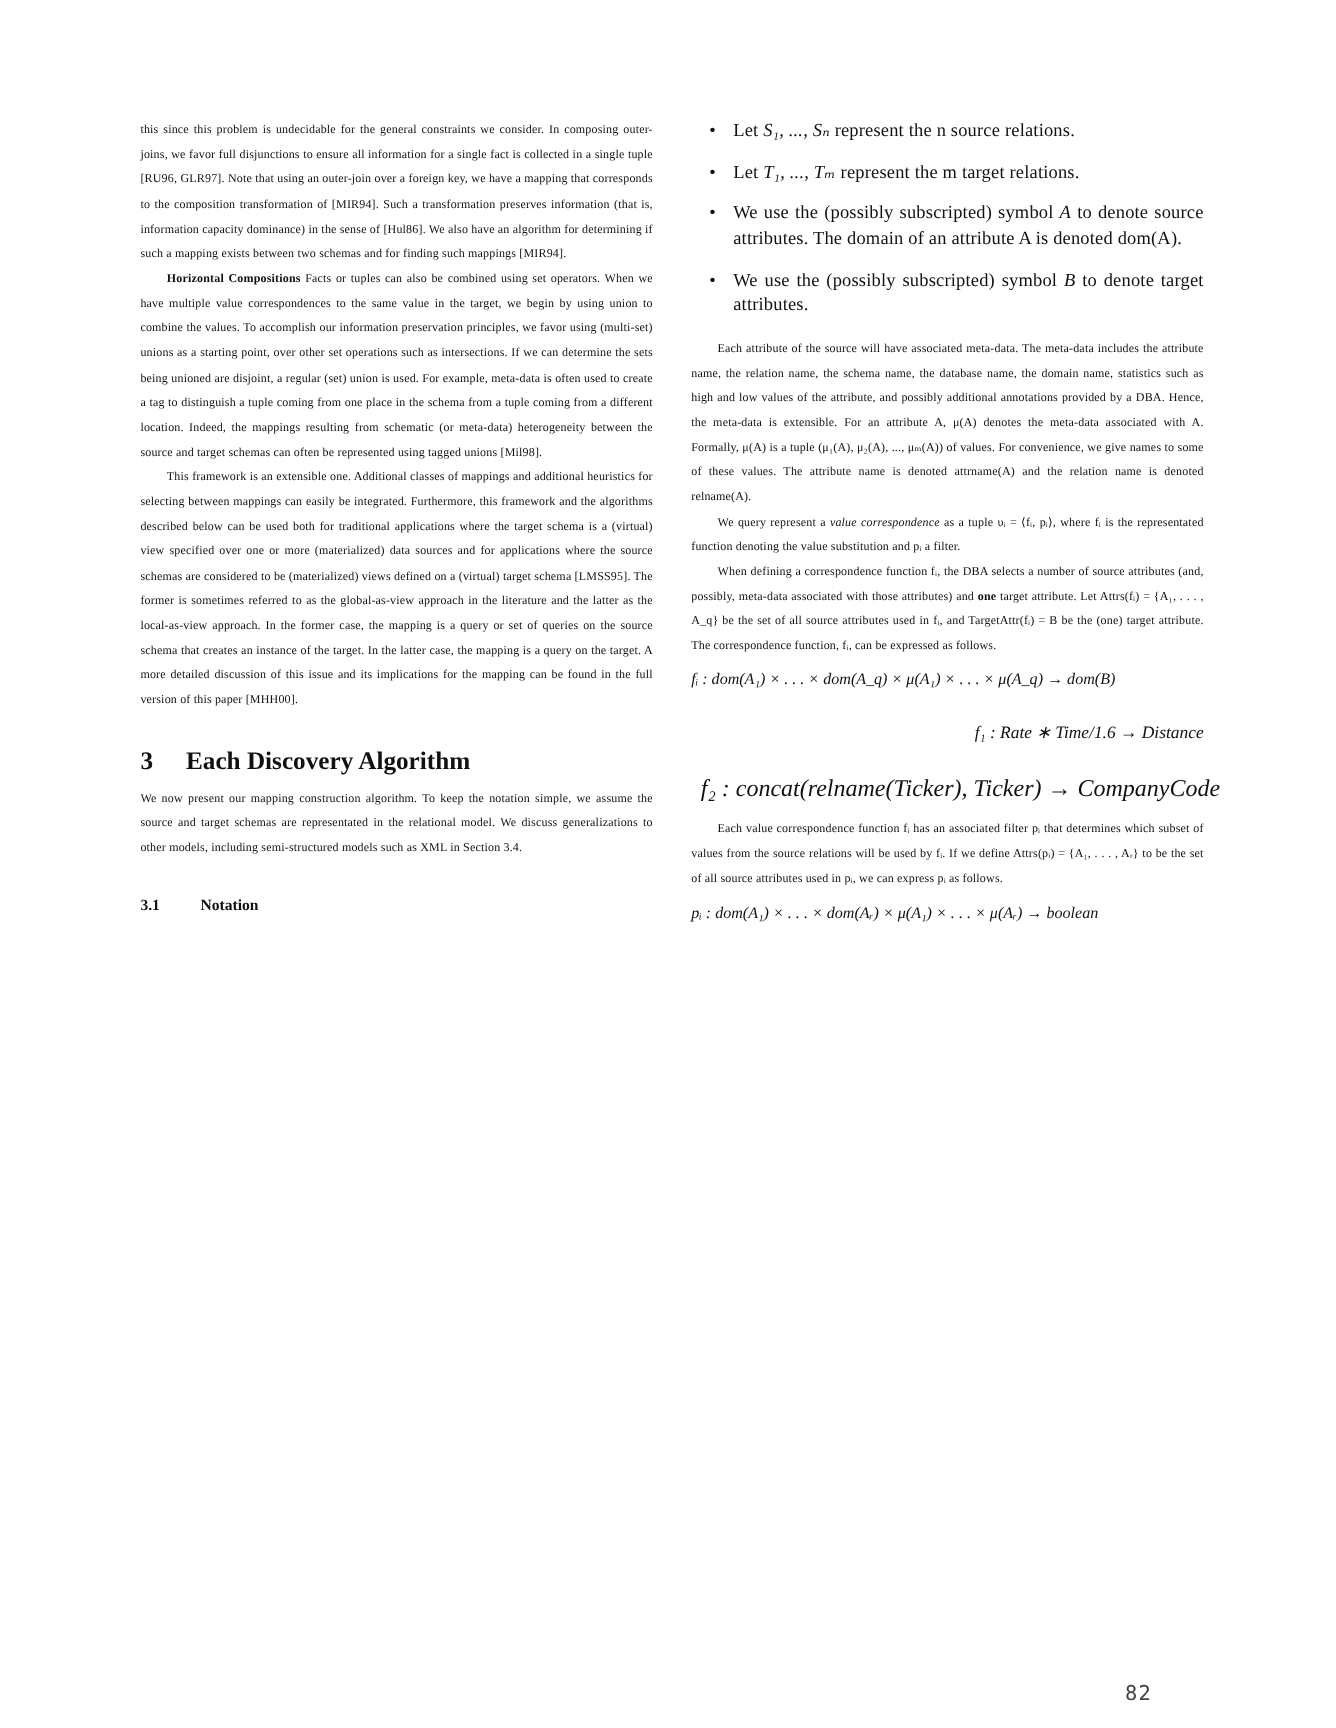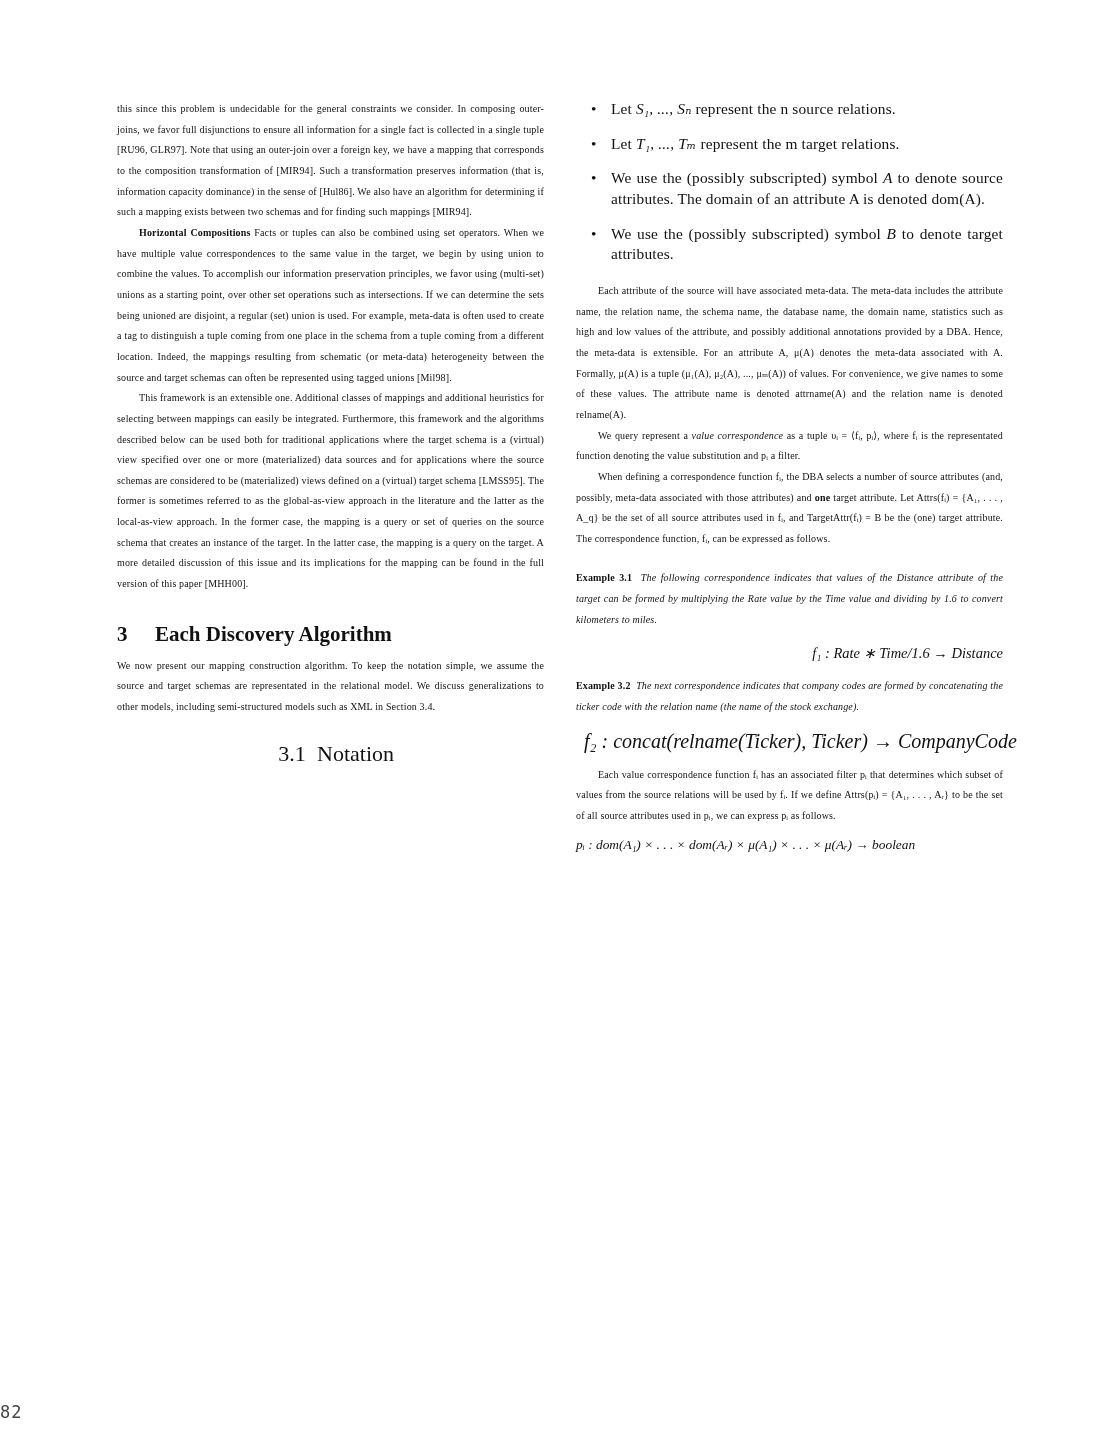--- a/index.html
+++ b/index.html
@@ -22,46 +22,45 @@
     .indent { text-indent: 22px; }
     .bold { font-weight: bold; }
     .it { font-style: italic; }
     h2.section {
       margin: 0; font-size: 21px; font-weight: bold;
       font-family: "Liberation Serif", "DejaVu Serif", serif;
       line-height: 26px;
     }
     h2.section .num { display: inline-block; width: 38px; }
     h3.subsection {
-      margin: 0; font-size: 22px; font-weight: normal;
+      margin: 0; font-size: 13px; font-weight: bold;
       font-family: "Liberation Serif", "DejaVu Serif", serif;
       line-height: 20px;
-      text-align: center;
     }
     h3.subsection .num { display: inline-block; width: 50px; }
     ul.bullets { list-style: none; margin: 0; padding: 0; }
     ul.bullets li {
       position: relative; padding-left: 35px;
       font-size: 15.4px; line-height: 20.65px; text-align: justify;
       font-family: "Liberation Serif", "DejaVu Serif", serif;
       letter-spacing: 0.15px;
       margin-bottom: 14px;
     }
     ul.bullets li .bullet {
       position: absolute; left: 15px; top: 0;
     }
     .formula {
       font-family: "Liberation Serif", "DejaVu Serif", serif;
       font-style: italic; font-size: 13.4px; line-height: 20px;
       white-space: nowrap;
     }
     .formula.center { text-align: right; font-size: 14.5px; font-family: Liberation Serif, serif; }
     .page-number {
-      position: absolute; left: 0; width: 944px; top: 1402px;
-      text-align: left; font-size: 17px; color: #444;
+      position: absolute; left: 16px; width: 944px; top: 1402px;
+      text-align: right; font-size: 17px; color: #444;
       font-family: "DejaVu Sans Mono", "Liberation Mono", monospace;
       letter-spacing: 1px;
     }
     .gap-l { height: 22px; }
   </style>
 </head>
 <body>
 
 <div class="col col-left">
   <p>this since this problem is undecidable for the general constraints we consider. In composing outer-joins, we favor full disjunctions to ensure all information for a single fact is collected in a single tuple [RU96, GLR97]. Note that using an outer-join over a foreign key, we have a mapping that corresponds to the composition transformation of [MIR94]. Such a transformation preserves information (that is, information capacity dominance) in the sense of [Hul86]. We also have an algorithm for determining if such a mapping exists between two schemas and for finding such mappings [MIR94].</p>
@@ -85,28 +84,27 @@
     <li><span class="bullet">•</span><span>We use the (possibly subscripted) symbol </span><span class="it">A</span><span> to denote source attributes. The domain of an attribute A is denoted dom(A).</span></li>
     <li style="margin-bottom:0"><span class="bullet">•</span><span>We use the (possibly subscripted) symbol </span><span class="it">B</span><span> to denote target attributes.</span></li>
   </ul>
 
   <div style="height:16px"></div>
   <p class="indent">Each attribute of the source will have associated meta-data. The meta-data includes the attribute name, the relation name, the schema name, the database name, the domain name, statistics such as high and low values of the attribute, and possibly additional annotations provided by a DBA. Hence, the meta-data is extensible. For an attribute A, μ(A) denotes the meta-data associated with A. Formally, μ(A) is a tuple (μ₁(A), μ₂(A), ..., μₘ(A)) of values. For convenience, we give names to some of these values. The attribute name is denoted attrname(A) and the relation name is denoted relname(A).</p>
   <p class="indent"><span>We query represent a </span><span class="it">value correspondence</span><span> as a tuple υᵢ = ⟨fᵢ, pᵢ⟩, where fᵢ is the representated function denoting the value substitution and pᵢ a filter.</span></p>
   <p class="indent"><span>When defining a correspondence function fᵢ, the DBA selects a number of source attributes (and, possibly, meta-data associated with those attributes) and </span><span class="bold">one</span><span> target attribute. Let Attrs(fᵢ) = {A₁, . . . , A_q} be the set of all source attributes used in fᵢ, and TargetAttr(fᵢ) = B be the (one) target attribute. The correspondence function, fᵢ, can be expressed as follows.</span></p>
 
   <div style="height:7px"></div>
+  <div class="formula">fᵢ : dom(A₁) × . . . × dom(A_q) × μ(A₁) × . . . × μ(A_q) → dom(B)</div>
   <div style="height:12px"></div>
 
-  <p><span class="bold">Example 3.1</span>&nbsp;&nbsp;<span class="it">The following correspondence indicates that values of the Distance attribute of the target can be formed by multiplying the Rate value by the Time value and dividing by 1.6 to convert kilometers to miles.</span></p>
   <div style="height:13px"></div>
   <div class="formula center">f₁ : Rate ∗ Time/1.6 → Distance</div>
   <div style="height:13px"></div>
 
-  <p><span class="bold">Example 3.2</span>&nbsp;&nbsp;<span class="it">The next correspondence indicates that company codes are formed by concatenating the ticker code with the relation name (the name of the stock exchange).</span></p>
   <div style="height:13px"></div>
   <div class="formula" style="padding-left:8px; font-size:20px">f₂ : concat(relname(Ticker), Ticker) → CompanyCode</div>
   <div style="height:14px"></div>
 
   <p class="indent">Each value correspondence function fᵢ has an associated filter pᵢ that determines which subset of values from the source relations will be used by fᵢ. If we define Attrs(pᵢ) = {A₁, . . . , Aᵣ} to be the set of all source attributes used in pᵢ, we can express pᵢ as follows.</p>
   <div style="height:8px"></div>
   <div class="formula">pᵢ : dom(A₁) × . . . × dom(Aᵣ) × μ(A₁) × . . . × μ(Aᵣ) → boolean</div>
   <div style="height:9px"></div>
 </div>
 

